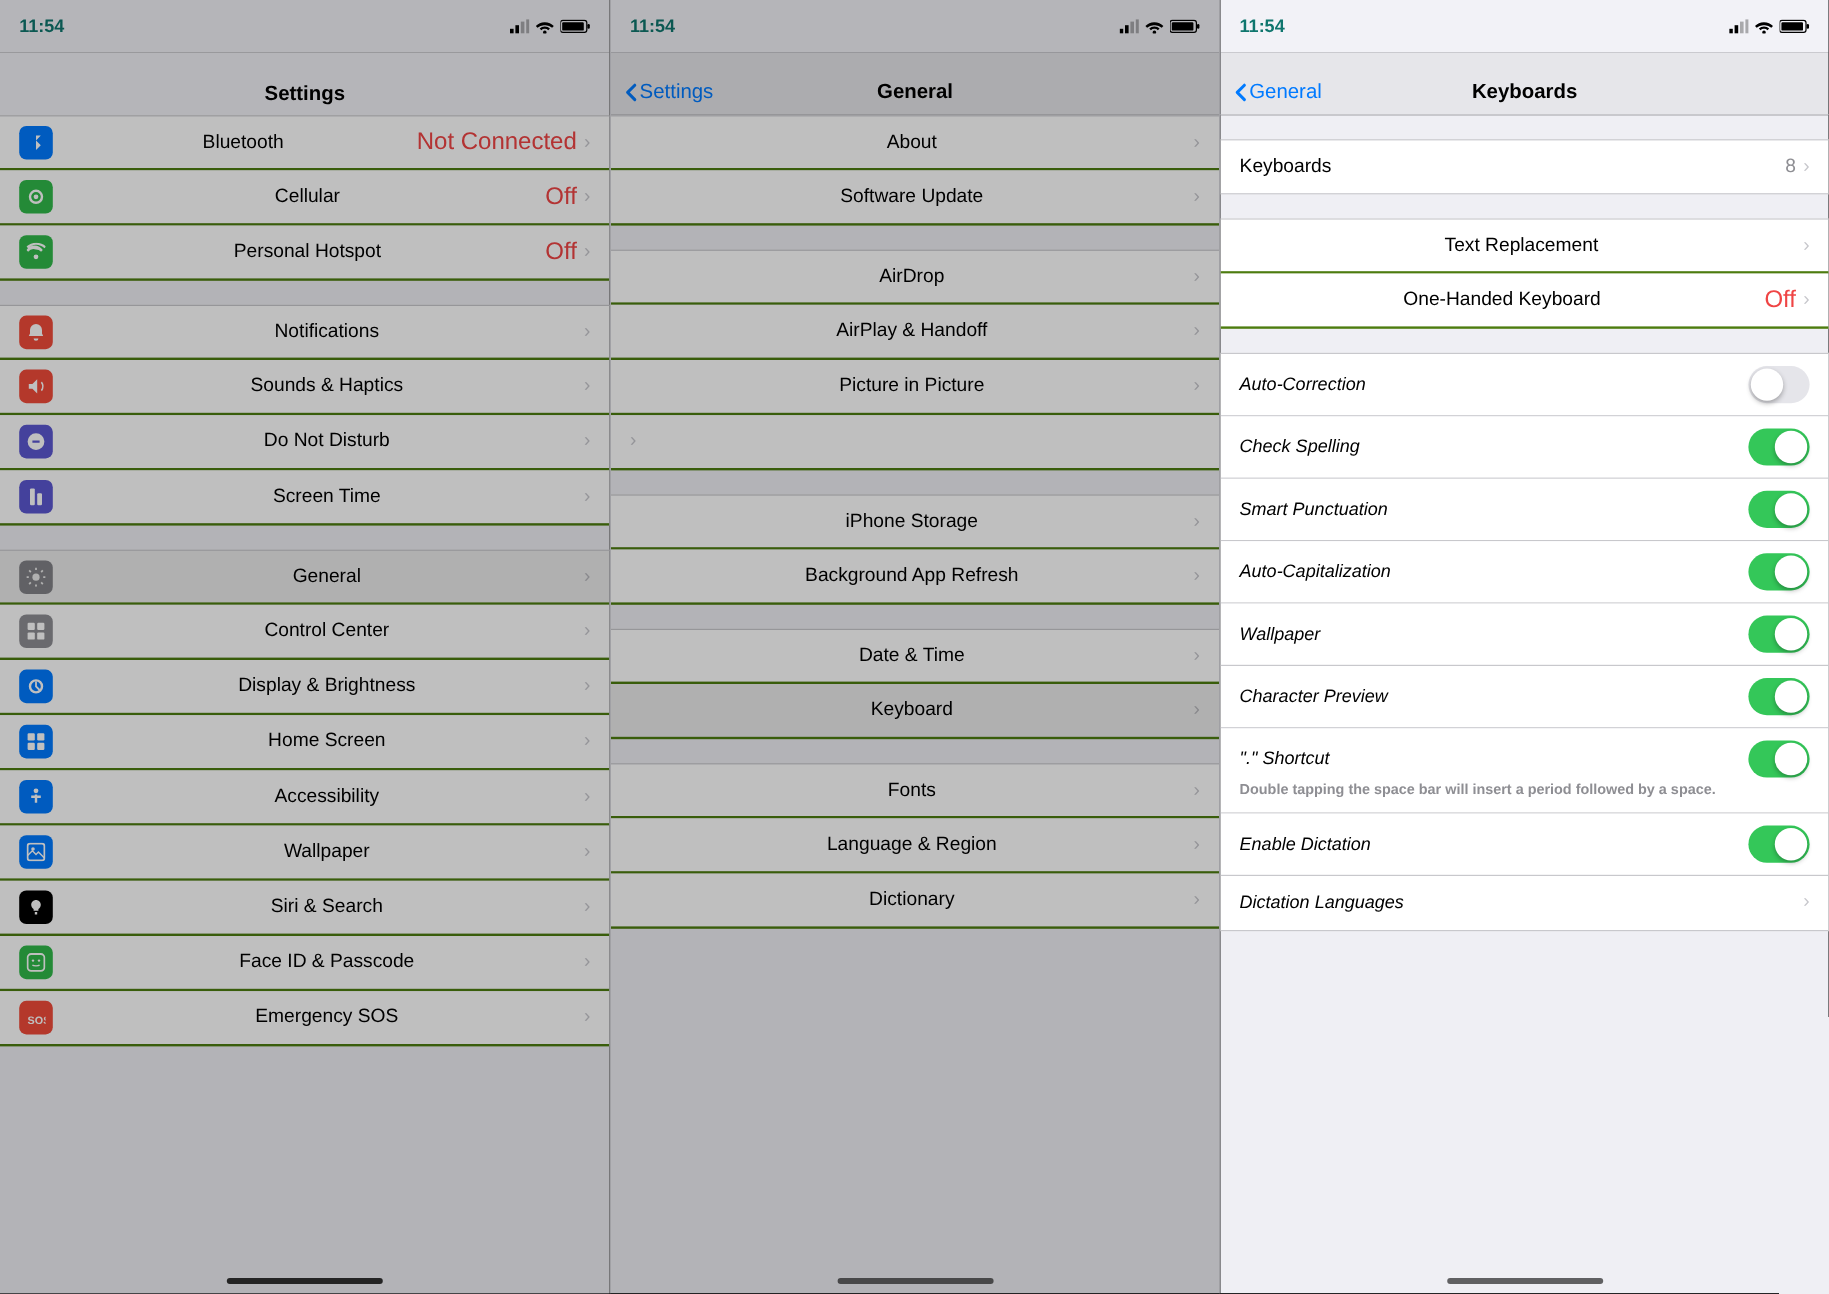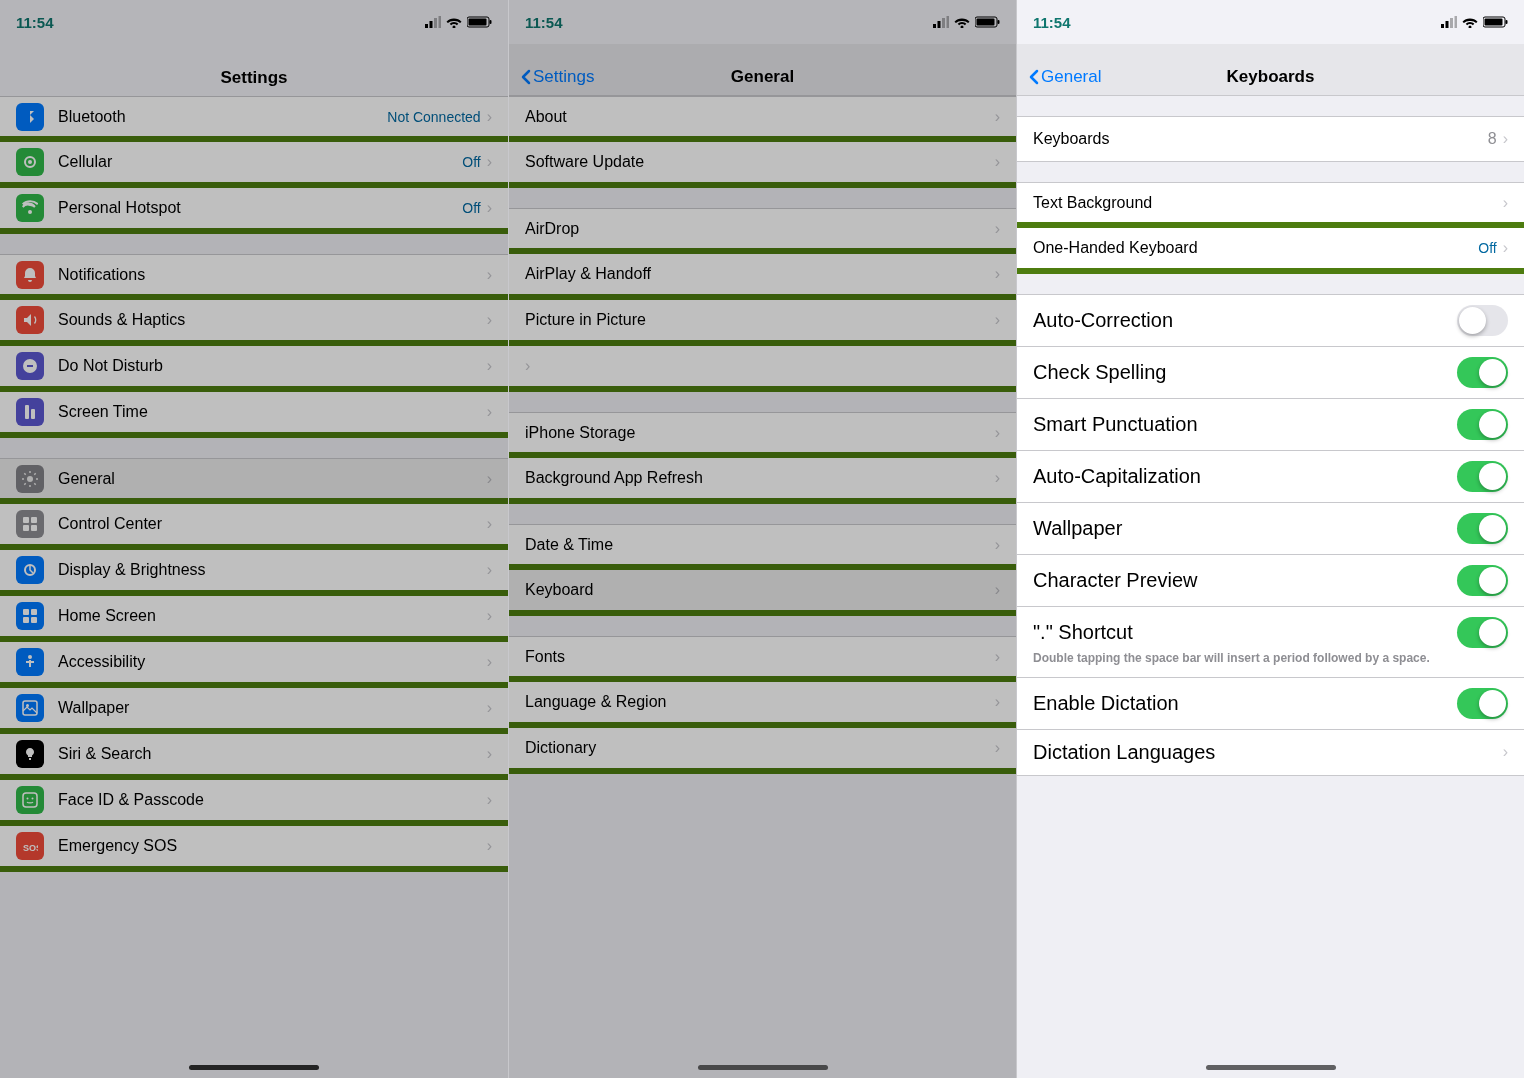--- a/index.html
+++ b/index.html
@@ -88,48 +88,49 @@
 
     .section-group {
       margin-top: 20px;
     }
     .section-group:first-child {
       margin-top: 0;
     }
 
     .list-item {
       background: #fff;
-      border-bottom: 6px solid #4d7c0f;
+      border-bottom: 2px solid #4d7c0f;
       height: 46px;
       display: flex;
       align-items: center;
       padding: 0 16px;
       position: relative;
+      text-align: center;
     }
     .list-item:first-child {
       border-top: 1px solid #c8c8cc;
     }
     .list-item-icon {
       width: 28px;
       height: 28px;
       border-radius: 6px;
       margin-right: 14px;
       display: flex;
       align-items: center;
       justify-content: center;
       flex-shrink: 0;
     }
     .list-item-label {
       flex: 1;
       font-size: 16px;
       color: #000;
     }
     .list-item-value {
-      font-size: 14px;
-      color: #0369a1;
+      font-size: 20px;
+      color: #ef4444;
       margin-right: 6px;
     }
     .chevron {
       color: #c7c7cc;
       font-size: 16px;
       font-weight: 300;
     }
 
     
     .list-item.selected {
@@ -181,21 +182,21 @@
     .toggle-item {
       background: #fff;
       border-bottom: 1px solid #c8c8cc;
       min-height: 46px;
       display: flex;
       align-items: center;
       padding: 10px 16px;
       position: relative;
     }
     .toggle-item:first-child { border-top: 1px solid #c8c8cc; }
-    .toggle-item .t-label { flex: 1; font-size: 20px; color: #000; }
+    .toggle-item .t-label { flex: 1; font-size: 15px; color: #000; font-style: italic; }
     .toggle-item .t-note {
       font-size: 12px;
       color: #8e8e93;
       line-height: 1.4;
       margin-top: 2px;
       font-weight: bold;
     }
 
     
     .toggle {
@@ -584,21 +585,21 @@
   <div class="settings-list keyboards-section">
 
     <div class="keyboards-row">
       <span class="label">Keyboards</span>
       <span class="value">8</span>
       <span class="chevron">›</span>
     </div>
 
     <div class="section-group">
       <div class="list-item">
-        <span class="list-item-label">Text Background</span>
+        <span class="list-item-label">Text Replacement</span>
         <span class="chevron">›</span>
       </div>
       <div class="list-item">
         <span class="list-item-label">One-Handed Keyboard</span>
         <span class="list-item-value">Off</span>
         <span class="chevron">›</span>
       </div>
     </div>
 
     <div class="toggle-group">

